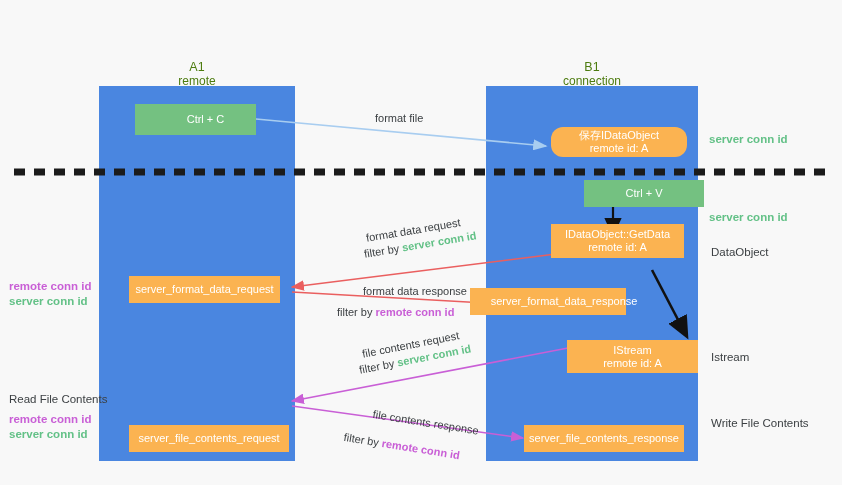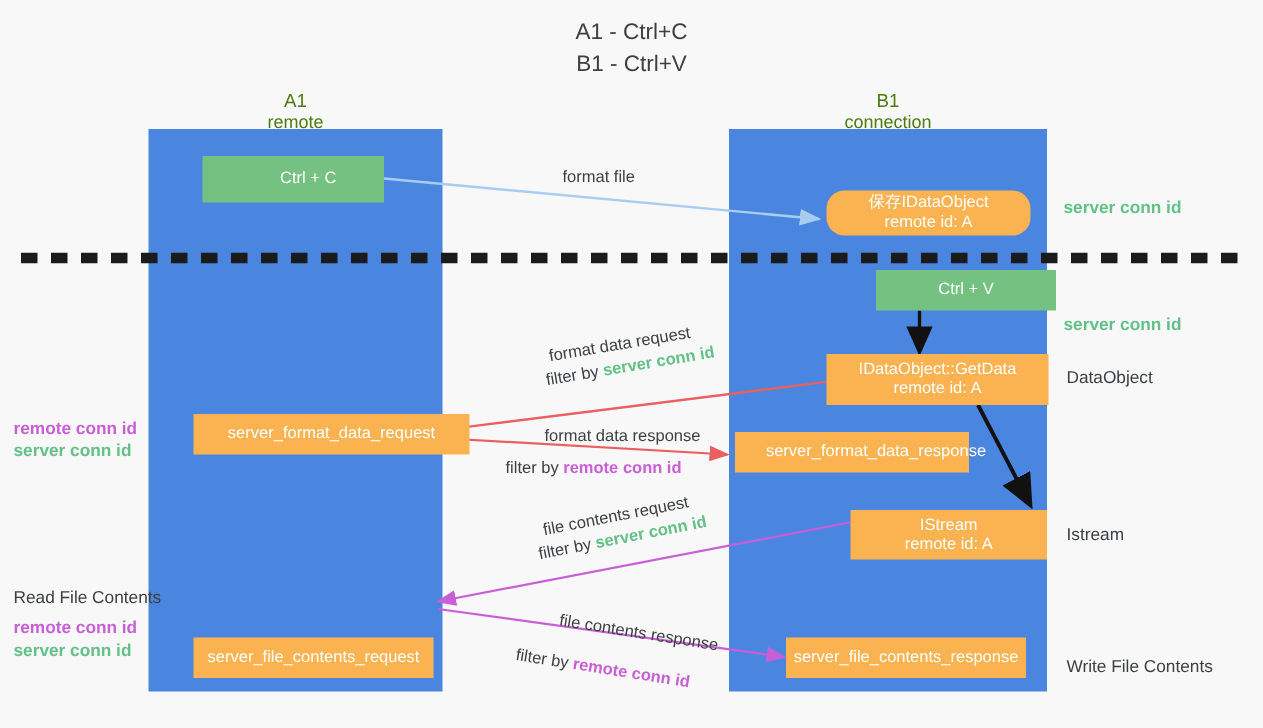--- a/index.html
+++ b/index.html
@@ -53,24 +53,20 @@
   .rot-up2{transform:rotate(-11deg);transform-origin:left top;}
   .rot-dn2{transform:rotate(9deg);transform-origin:left top;}
 
   svg.overlay{position:absolute;left:0;top:0;width:842px;height:485px;pointer-events:none;}
 </style>
 </head>
 <body>
 
 <div id="canvas">
 
-  <div class="abs title">
-    <div>A1 - Ctrl+C</div>
-    <div>B1 - Ctrl+V</div>
-  </div>
 
   <div class="abs lane-head" style="left:99px;top:60px;width:196px;">
     <div class="big">A1</div>
     <div>remote</div>
   </div>
   <div class="abs lane-head" style="left:486px;top:60px;width:212px;">
     <div class="big">B1</div>
     <div>connection</div>
   </div>
 
@@ -107,43 +103,43 @@
 
     <line x1="292" y1="406" x2="523" y2="438" stroke="#c95fd6" stroke-width="1.5" marker-end="url(#ahMag)"></line>
 
     <line x1="14" y1="172" x2="826" y2="172" stroke="#1b1b1b" stroke-width="7" stroke-dasharray="11 9"></line>
   </svg>
 
   <div class="abs box box-green" style="left:135px;top:104px;width:121px;height:31px;padding-left:20px;">
     <div>Ctrl + C</div>
   </div>
 
-  <div class="abs box box-orange" style="left:129px;top:276px;width:184px;height:27px;">
+  <div class="abs box box-orange" style="left:129px;top:276px;width:151px;height:27px;">
     <div>server_format_data_request</div>
   </div>
 
   <div class="abs box box-orange" style="left:129px;top:392px;width:160px;height:27px;margin-top:33px;">
     <div>server_file_contents_request</div>
   </div>
 
   <div class="abs box box-orange" style="left:551px;top:127px;width:136px;height:30px;border-radius:12px;">
     <div>保存IDataObject</div>
     <div>remote id: A</div>
   </div>
 
   <div class="abs box box-green" style="left:553px;top:180px;width:120px;height:27px;margin-left:31px;">
     <div>Ctrl + V</div>
   </div>
 
-  <div class="abs box box-orange" style="left:551px;top:236px;width:148px;height:34px;text-align:right;">
+  <div class="abs box box-orange" style="left:551px;top:224px;width:133px;height:34px;text-align:right;">
     <div>IDataObject::GetData</div>
     <div>remote id: A</div>
   </div>
 
-  <div class="abs box box-orange" style="left:490px;top:288px;width:156px;height:27px;padding-left:32px;">
+  <div class="abs box box-orange" style="left:470px;top:288px;width:156px;height:27px;padding-left:32px;">
     <div>server_format_data_response</div>
   </div>
 
   <div class="abs box box-orange" style="left:567px;top:340px;width:131px;height:33px;">
     <div>IStream</div>
     <div>remote id: A</div>
   </div>
 
   <div class="abs box box-orange" style="left:524px;top:425px;width:160px;height:27px;">
     <div>server_file_contents_response</div>
@@ -172,21 +168,21 @@
     <div class="alabel rot-dn2">file contents response</div>
   </div>
   <div class="abs" style="left:345px;top:430px;">
     <div class="alabel rot-dn2"><span>filter by </span><span class="m">remote conn id</span></div>
   </div>
 
   <div class="abs side sv-green" style="left:709px;top:132px;">server conn id</div>
   <div class="abs side sv-green" style="left:709px;top:210px;">server conn id</div>
   <div class="abs side sv-dark" style="left:711px;top:245px;">DataObject</div>
   <div class="abs side sv-dark" style="left:711px;top:350px;">Istream</div>
-  <div class="abs side sv-dark" style="left:711px;top:438px;">Write File Contents</div>
+  <div class="abs side sv-dark" style="left:711px;top:416px;">Write File Contents</div>
 
   <div class="abs side sv-mag" style="left:9px;top:279px;">remote conn id</div>
   <div class="abs side sv-green" style="left:9px;top:294px;">server conn id</div>
 
   <div class="abs side sv-dark" style="left:9px;top:392px;">Read File Contents</div>
   <div class="abs side sv-mag" style="left:9px;top:412px;">remote conn id</div>
   <div class="abs side sv-green" style="left:9px;top:427px;">server conn id</div>
 
 </div>
 

